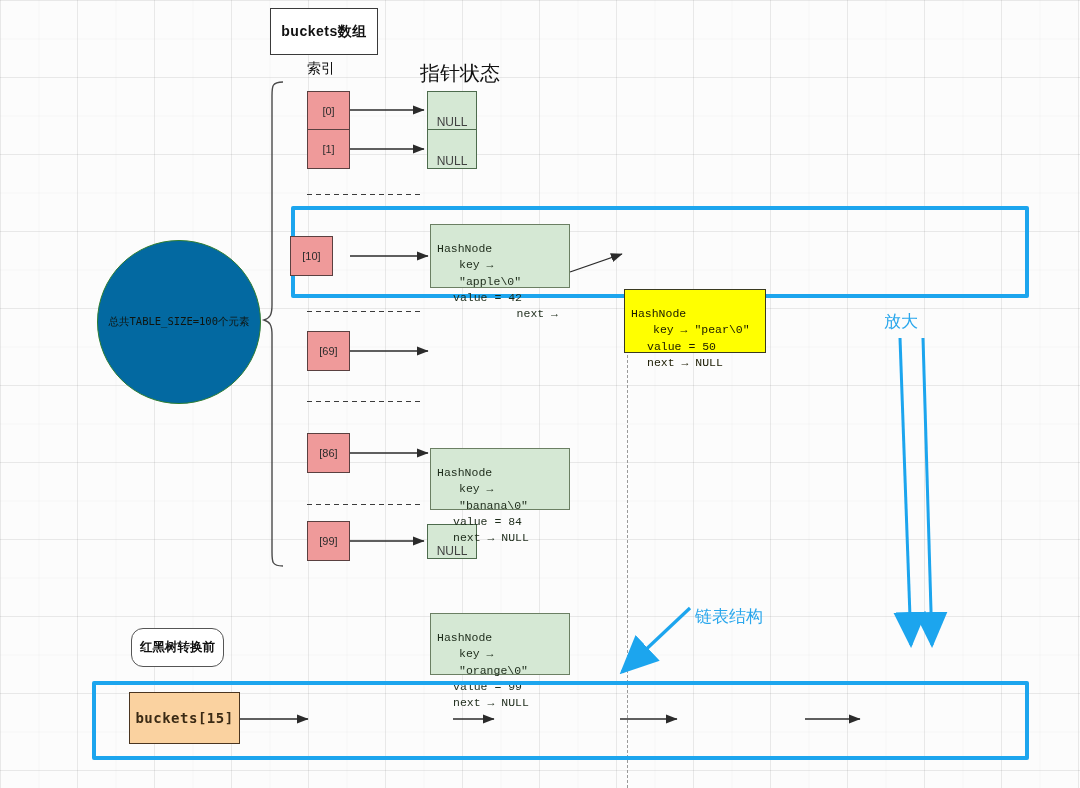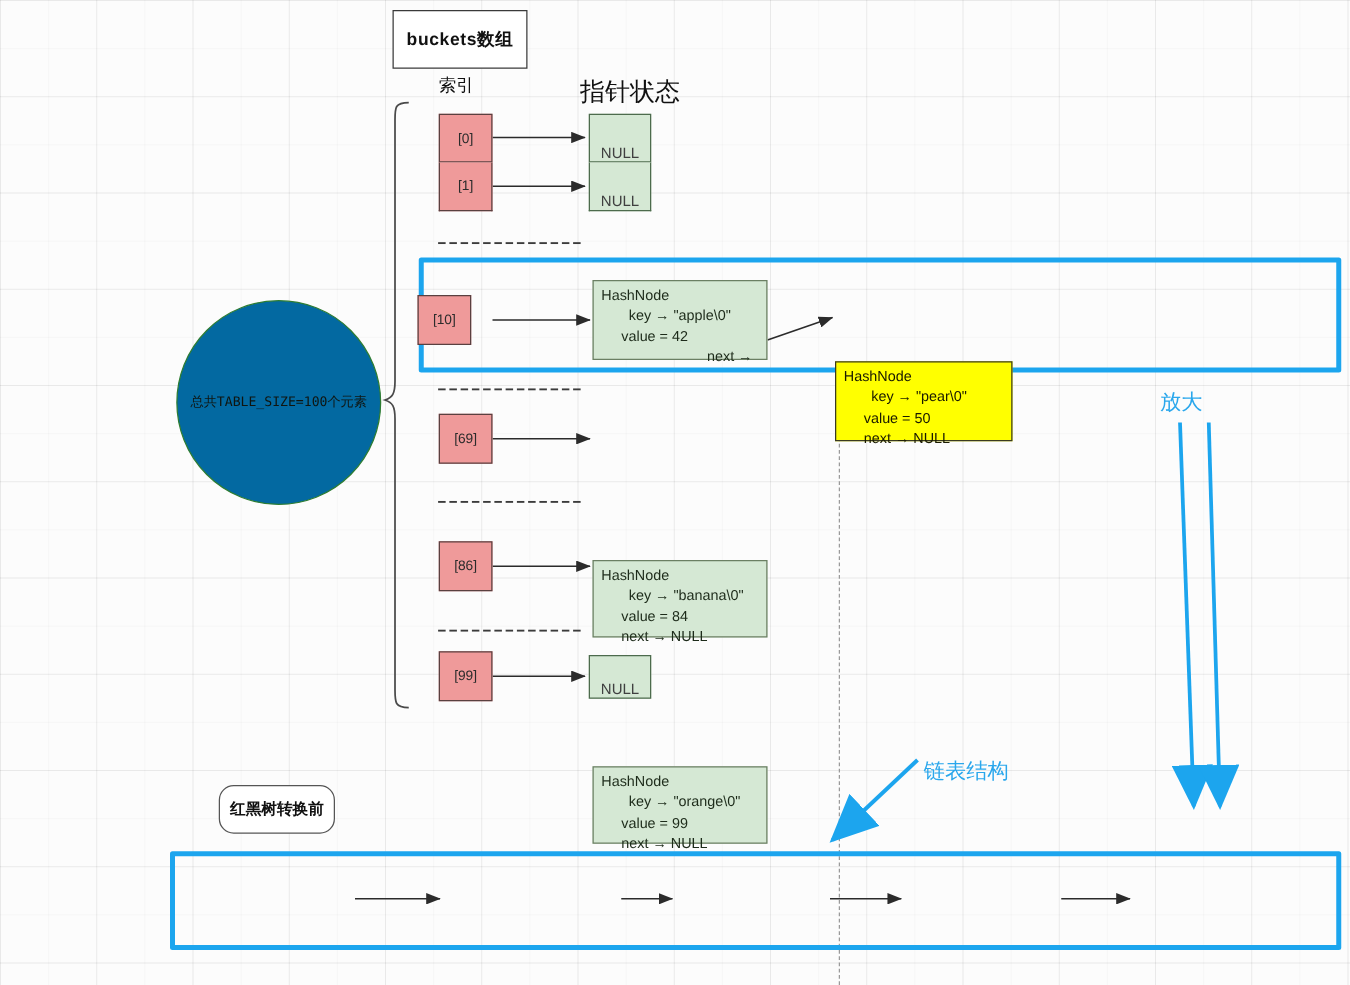--- a/index.html
+++ b/index.html
@@ -8,21 +8,21 @@
     background-color:#fcfcfc;
     background-image:
       linear-gradient(to right, rgba(0,0,0,0.055) 1px, transparent 1px),
       linear-gradient(to bottom, rgba(0,0,0,0.055) 1px, transparent 1px),
       linear-gradient(to right, rgba(0,0,0,0.022) 1px, transparent 1px),
       linear-gradient(to bottom, rgba(0,0,0,0.022) 1px, transparent 1px);
     background-size:77px 77px,77px 77px,38.5px 38.5px,38.5px 38.5px;
     font-family:"Liberation Sans","DejaVu Sans",sans-serif;
     position:relative;
   }
-  .stage{position:absolute;left:0;top:0;width:995px;height:788px;margin-left:44px;}
+  .stage{position:absolute;left:0;top:0;width:995px;height:788px;}
   .abs{position:absolute;box-sizing:border-box;}
 
   
   .hdrbox{
     border:1px solid #3a3a3a;background:#ffffff;
     display:flex;align-items:center;justify-content:center;
     font-weight:bold;color:#111;letter-spacing:.5px;
   }
   .colhdr{font-weight:normal;color:#111;white-space:nowrap;}
 
@@ -39,21 +39,21 @@
     background:#d5e8d4;border:1px solid #4d6b4d;
     display:flex;align-items:flex-end;justify-content:center;
     font-size:12px;color:#404040;
   }
   .nullbox.nb{border-top:none;}
 
   
   .node{
     background:#d5e8d4;border:1px solid #6b7f63;
     font-size:11.5px;color:#1d2b1a;line-height:1.42;
-    padding:4px 7px 4px 6px;position:relative;
+    padding:16px 7px 4px 6px;position:relative;font-family:Liberation Mono, monospace;
   }
   .node.yellow{background:#ffff00;border:1px solid #3a3a20;color:#1a1a00;}
   .node .title{display:block;}
   .node .kv{display:block;padding-left:22px;}
   .node .kv2{display:block;padding-left:16px;}
   .node .nx{display:block;text-align:right;padding-right:4px;}
   .node .nxl{display:block;padding-left:16px;}
 
   
   .obox{
@@ -226,14 +226,17 @@
   <div class="abs bluetxt" style="left:695px;top:605px;">
     <span>链表结构</span>
   </div>
 
   <div class="abs tagbox" style="left:131px;top:628px;width:93px;height:39px;">
     <span>红黑树转换前</span>
   </div>
 
   <div class="abs hl" style="left:92px;top:681px;width:937px;height:79px;"></div>
 
+  <div class="abs obox" style="left:129px;top:692px;width:111px;height:52px;">
+    <span>buckets[15]</span>
+  </div>
 
 </div>
 
 </body></html>

